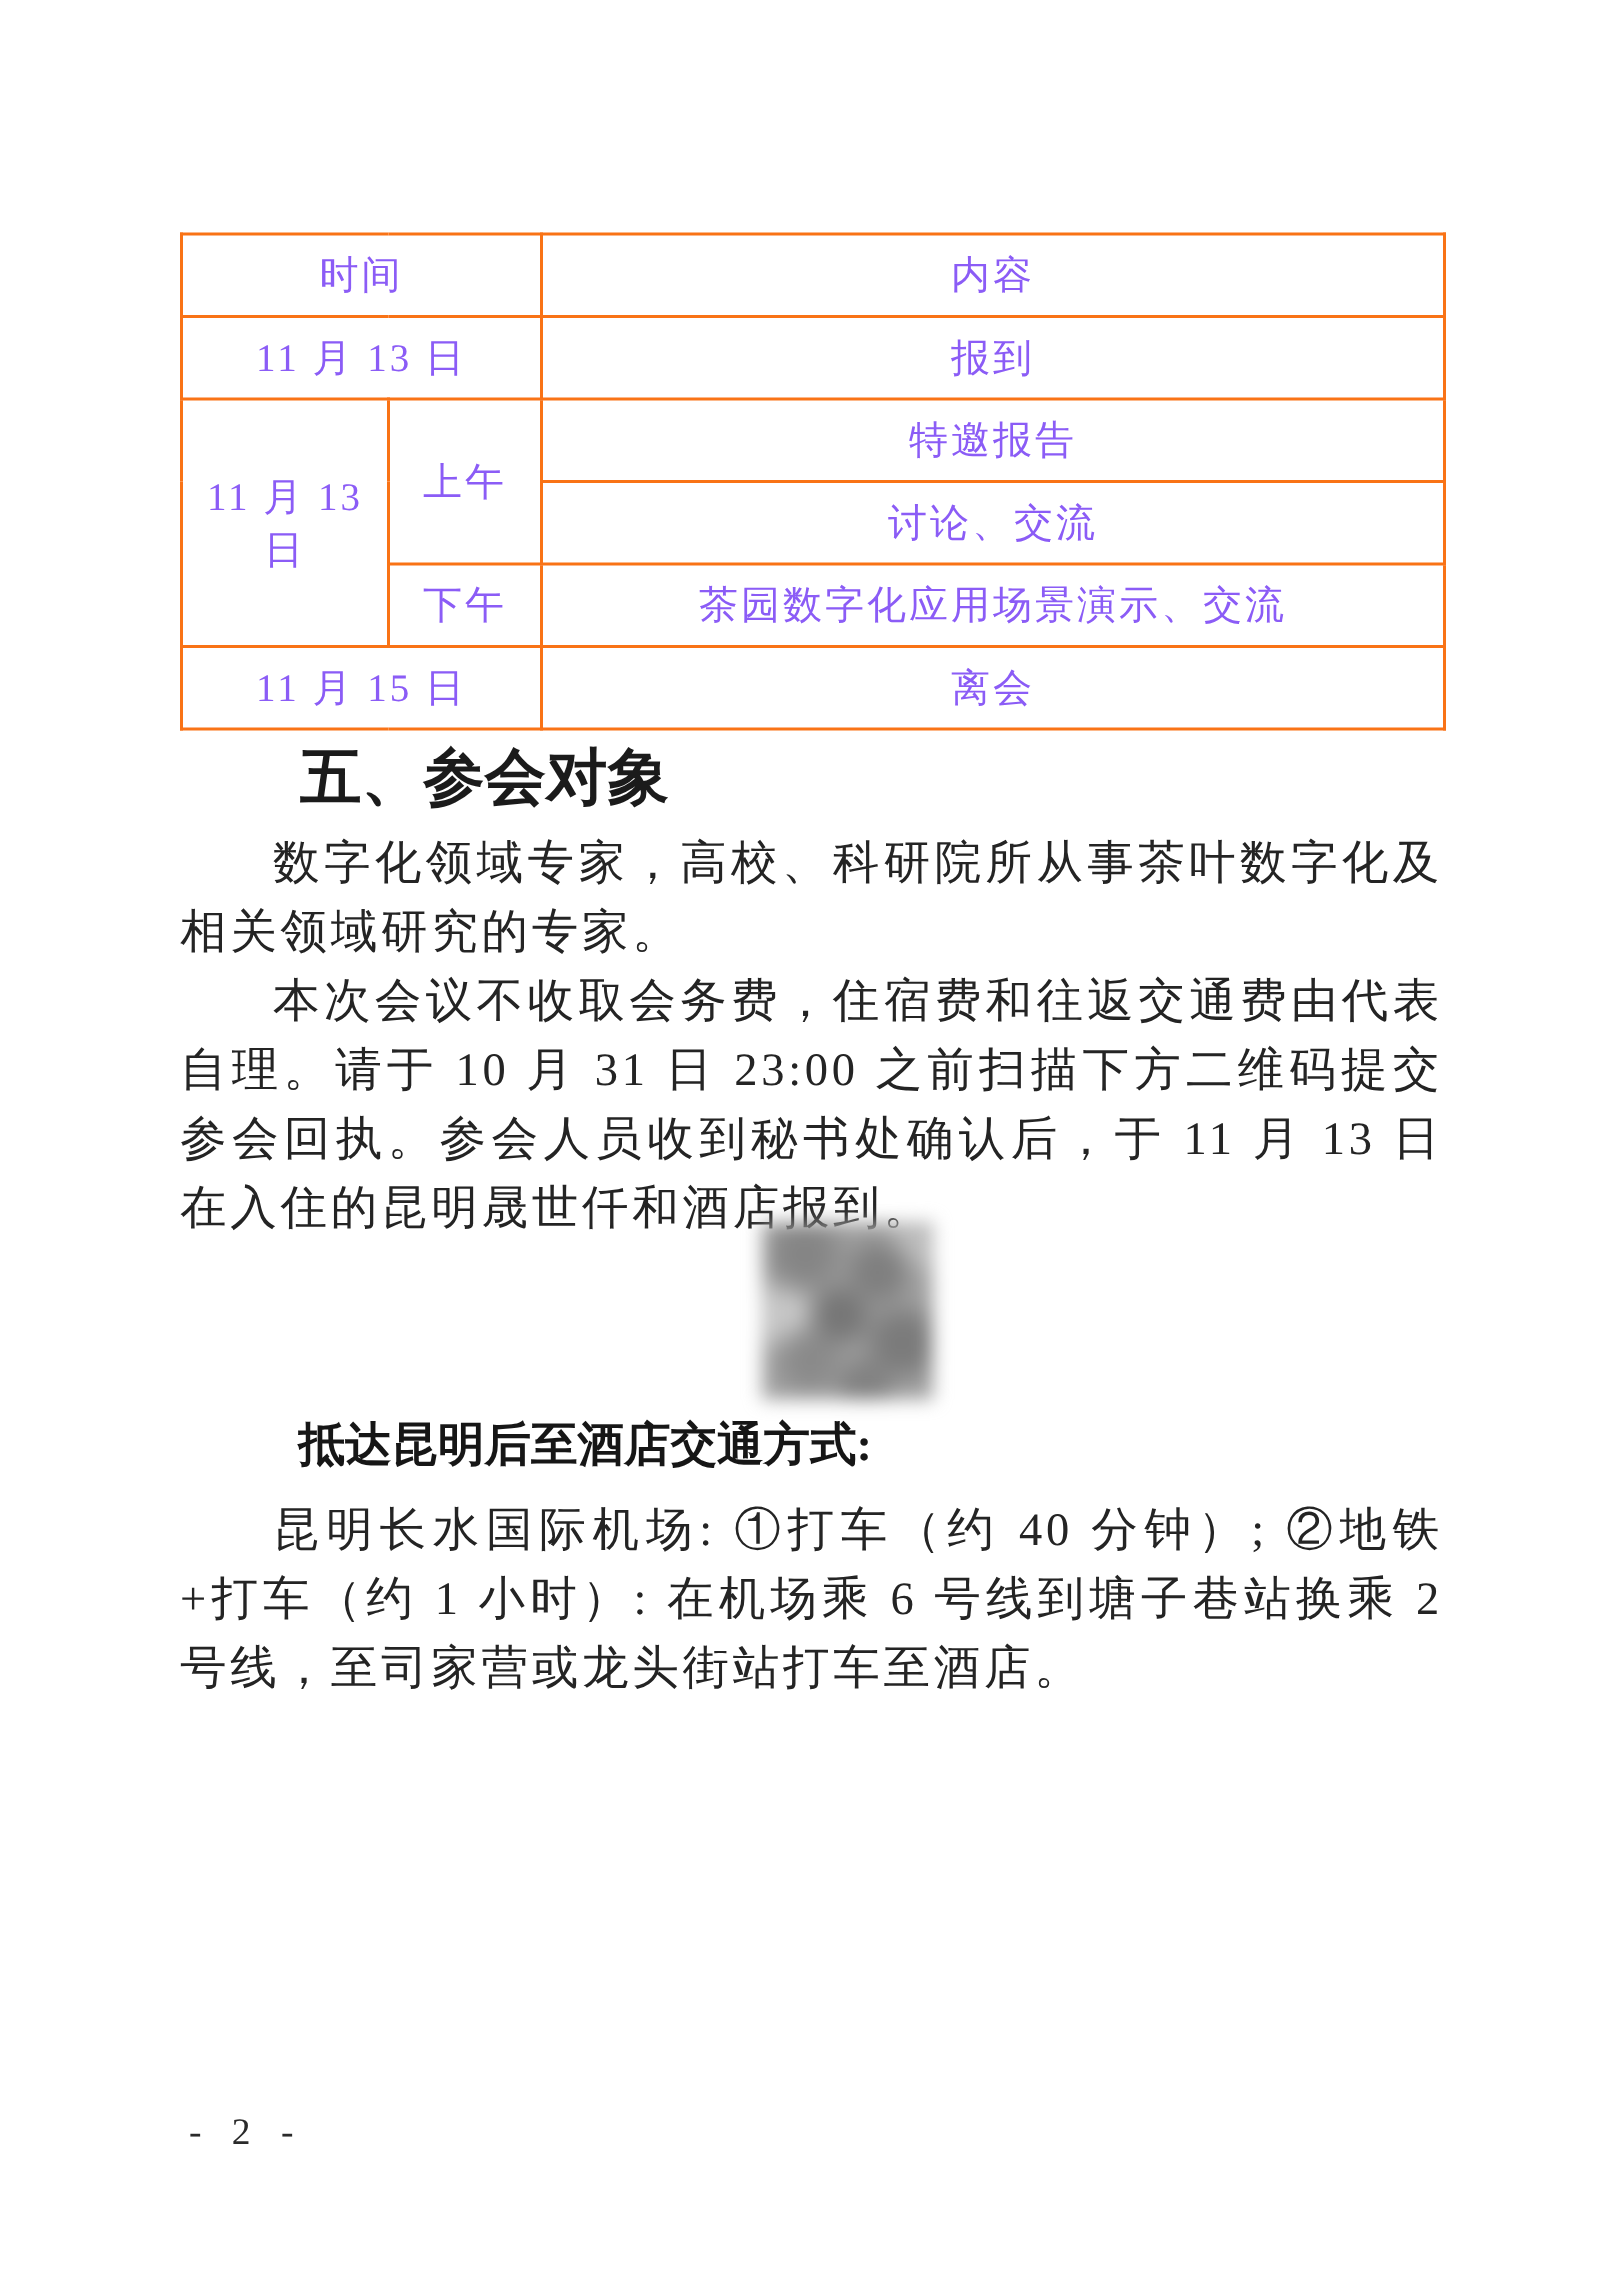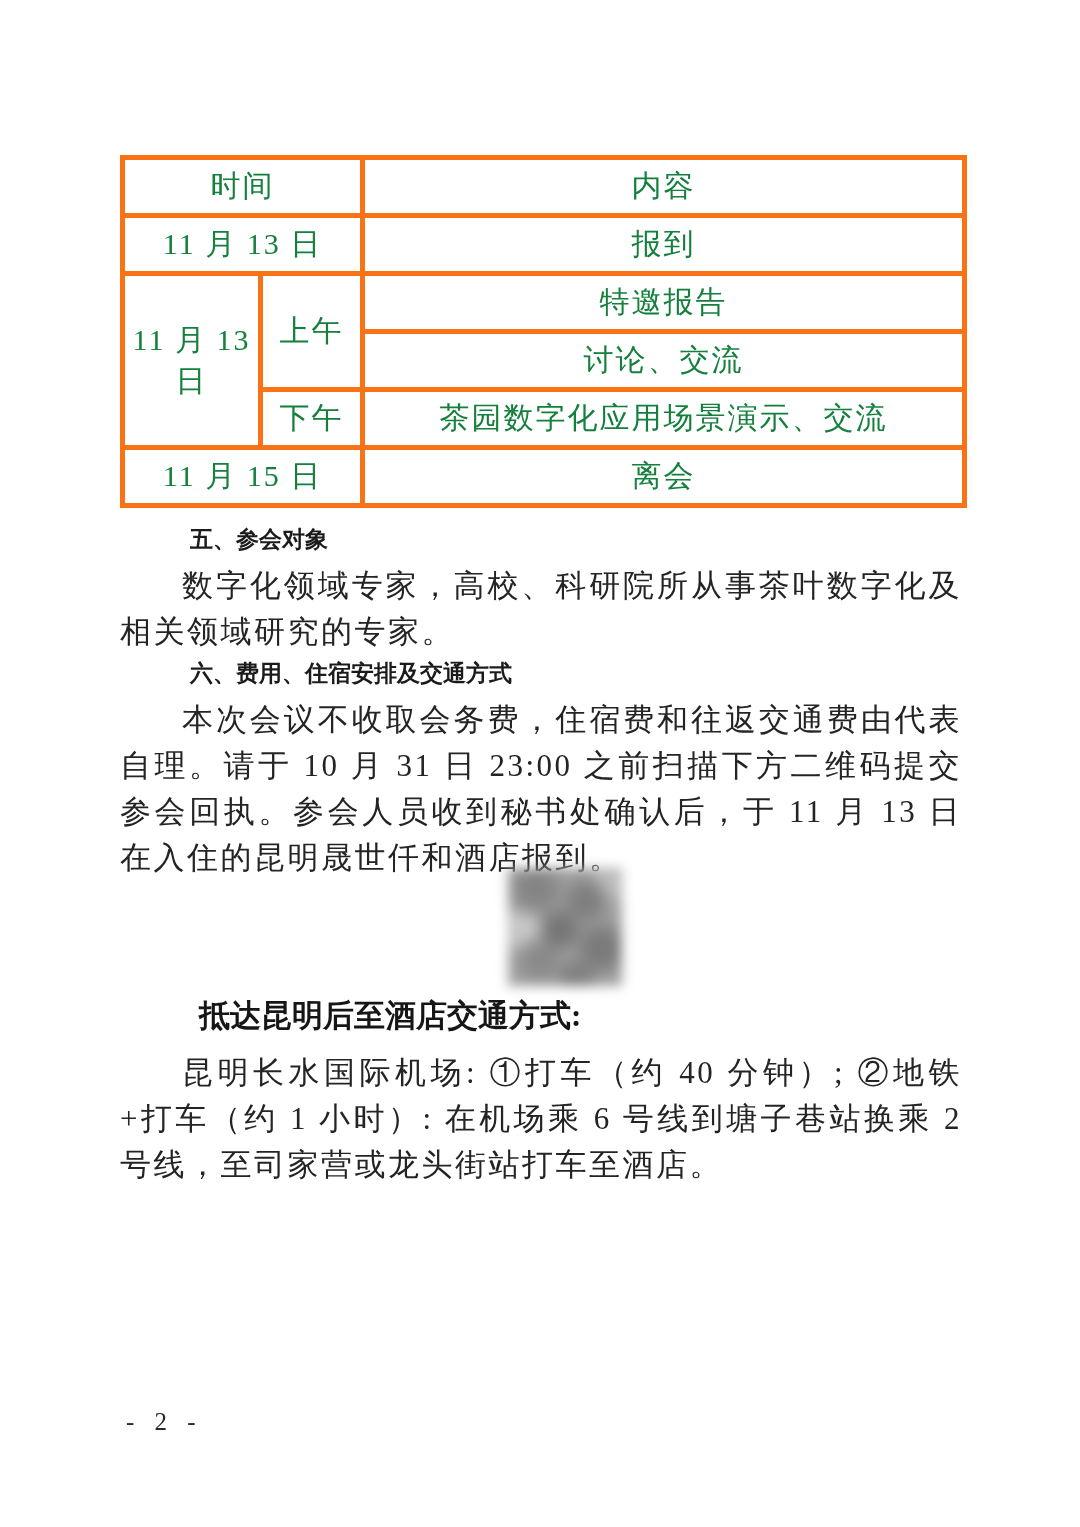--- a/index.html
+++ b/index.html
@@ -23,41 +23,41 @@
     top: 155px;
     width: 842px;
   }
   
   table.schedule {
     border-collapse: collapse;
     table-layout: fixed;
     width: 842px;
   }
   table.schedule td {
-    border: 5px solid #f97316;
+    border: 2px solid #f97316;
     text-align: center;
     vertical-align: middle;
-    font-size: 30px;
+    font-size: 26px;
     letter-spacing: 2px;
     height: 53px;
     padding: 0;
-    color: #15803d;
+    color: #8b5cf6;
   }
   col.col-a { width: 138px; }
   col.col-b { width: 102px; }
   col.col-c { width: 602px; }
   
   .h-section {
     font-family: "Liberation Sans", "DejaVu Sans", sans-serif;
-    font-size: 23px;
+    font-size: 41px;
     font-weight: bold;
     line-height: 36px;
     color: #1b1b1b;
     padding-left: 64px;
-    margin: 6px;
+    margin: 16px;
   }
   .h-bold-serif {
     font-family: "Liberation Serif", "DejaVu Serif", serif;
     font-size: 31px;
     font-weight: bold;
     line-height: 36px;
     color: #161616;
     padding-left: 63px;
     margin: 16px;
   }
@@ -144,21 +144,20 @@
           <td colspan="2">11 月 15 日</td>
           <td>离会</td>
         </tr>
       </tbody>
     </table>
 
     <h3 class="h-section mt-h5">五、参会对象</h3>
 
     <p class="body mt-p5">数字化领域专家，高校、科研院所从事茶叶数字化及相关领域研究的专家。</p>
 
-    <h3 class="h-section mt-h6">六、费用、住宿安排及交通方式</h3>
 
     <p class="body mt-p6">本次会议不收取会务费，住宿费和往返交通费由代表自理。请于 10 月 31 日 23:00 之前扫描下方二维码提交参会回执。参会人员收到秘书处确认后，于 11 月 13 日在入住的昆明晟世仟和酒店报到。</p>
 
     <div class="qr-blur"></div>
 
     <h4 class="h-bold-serif mt-ht">抵达昆明后至酒店交通方式:</h4>
 
     <p class="body mt-pt1">昆明长水国际机场: ①打车（约 40 分钟）; ②地铁+打车（约 1 小时）: 在机场乘 6 号线到塘子巷站换乘 2 号线，至司家营或龙头街站打车至酒店。</p>
 
 

